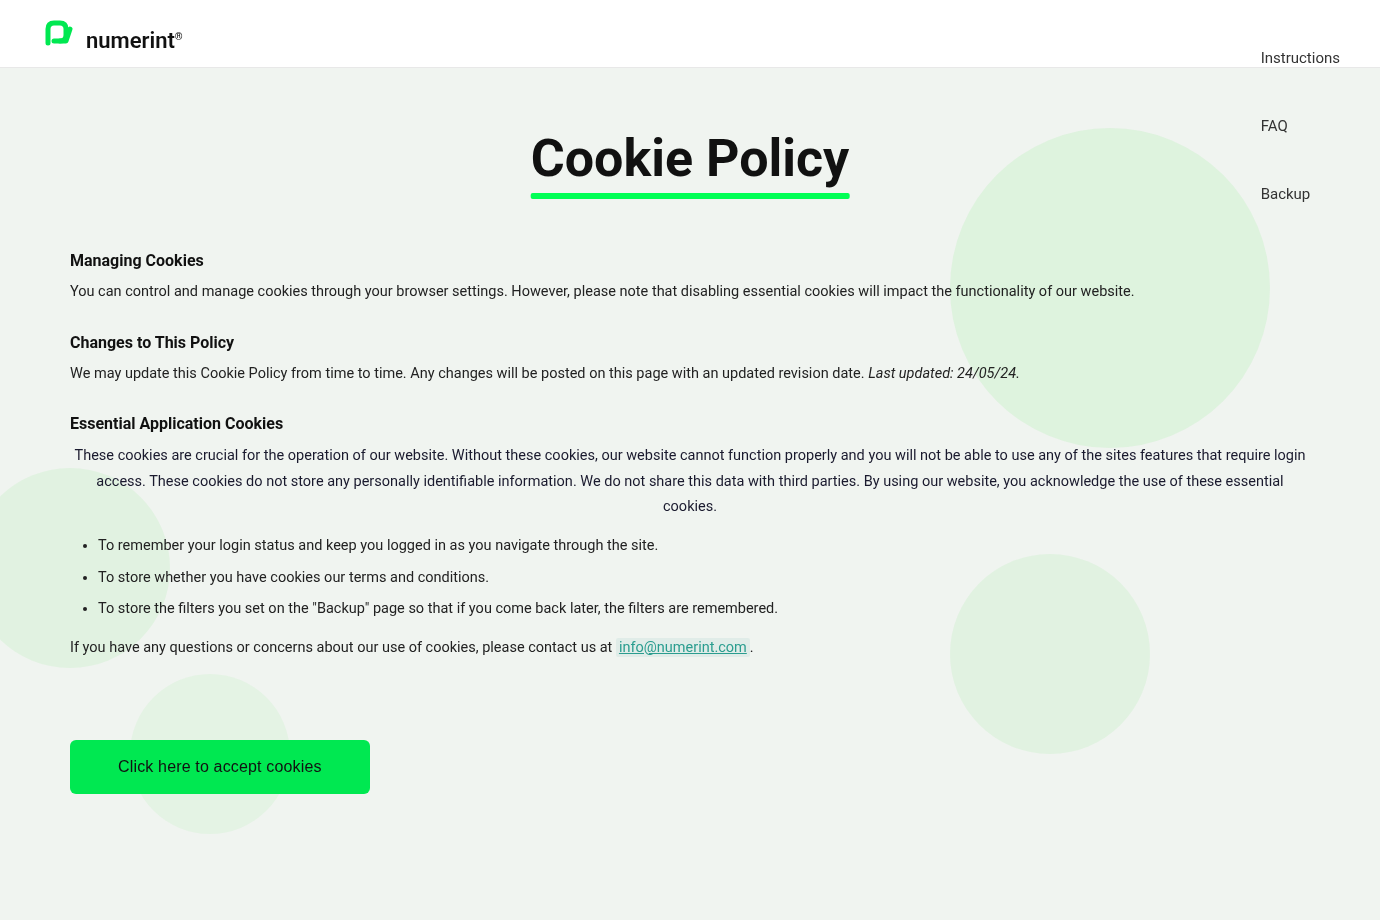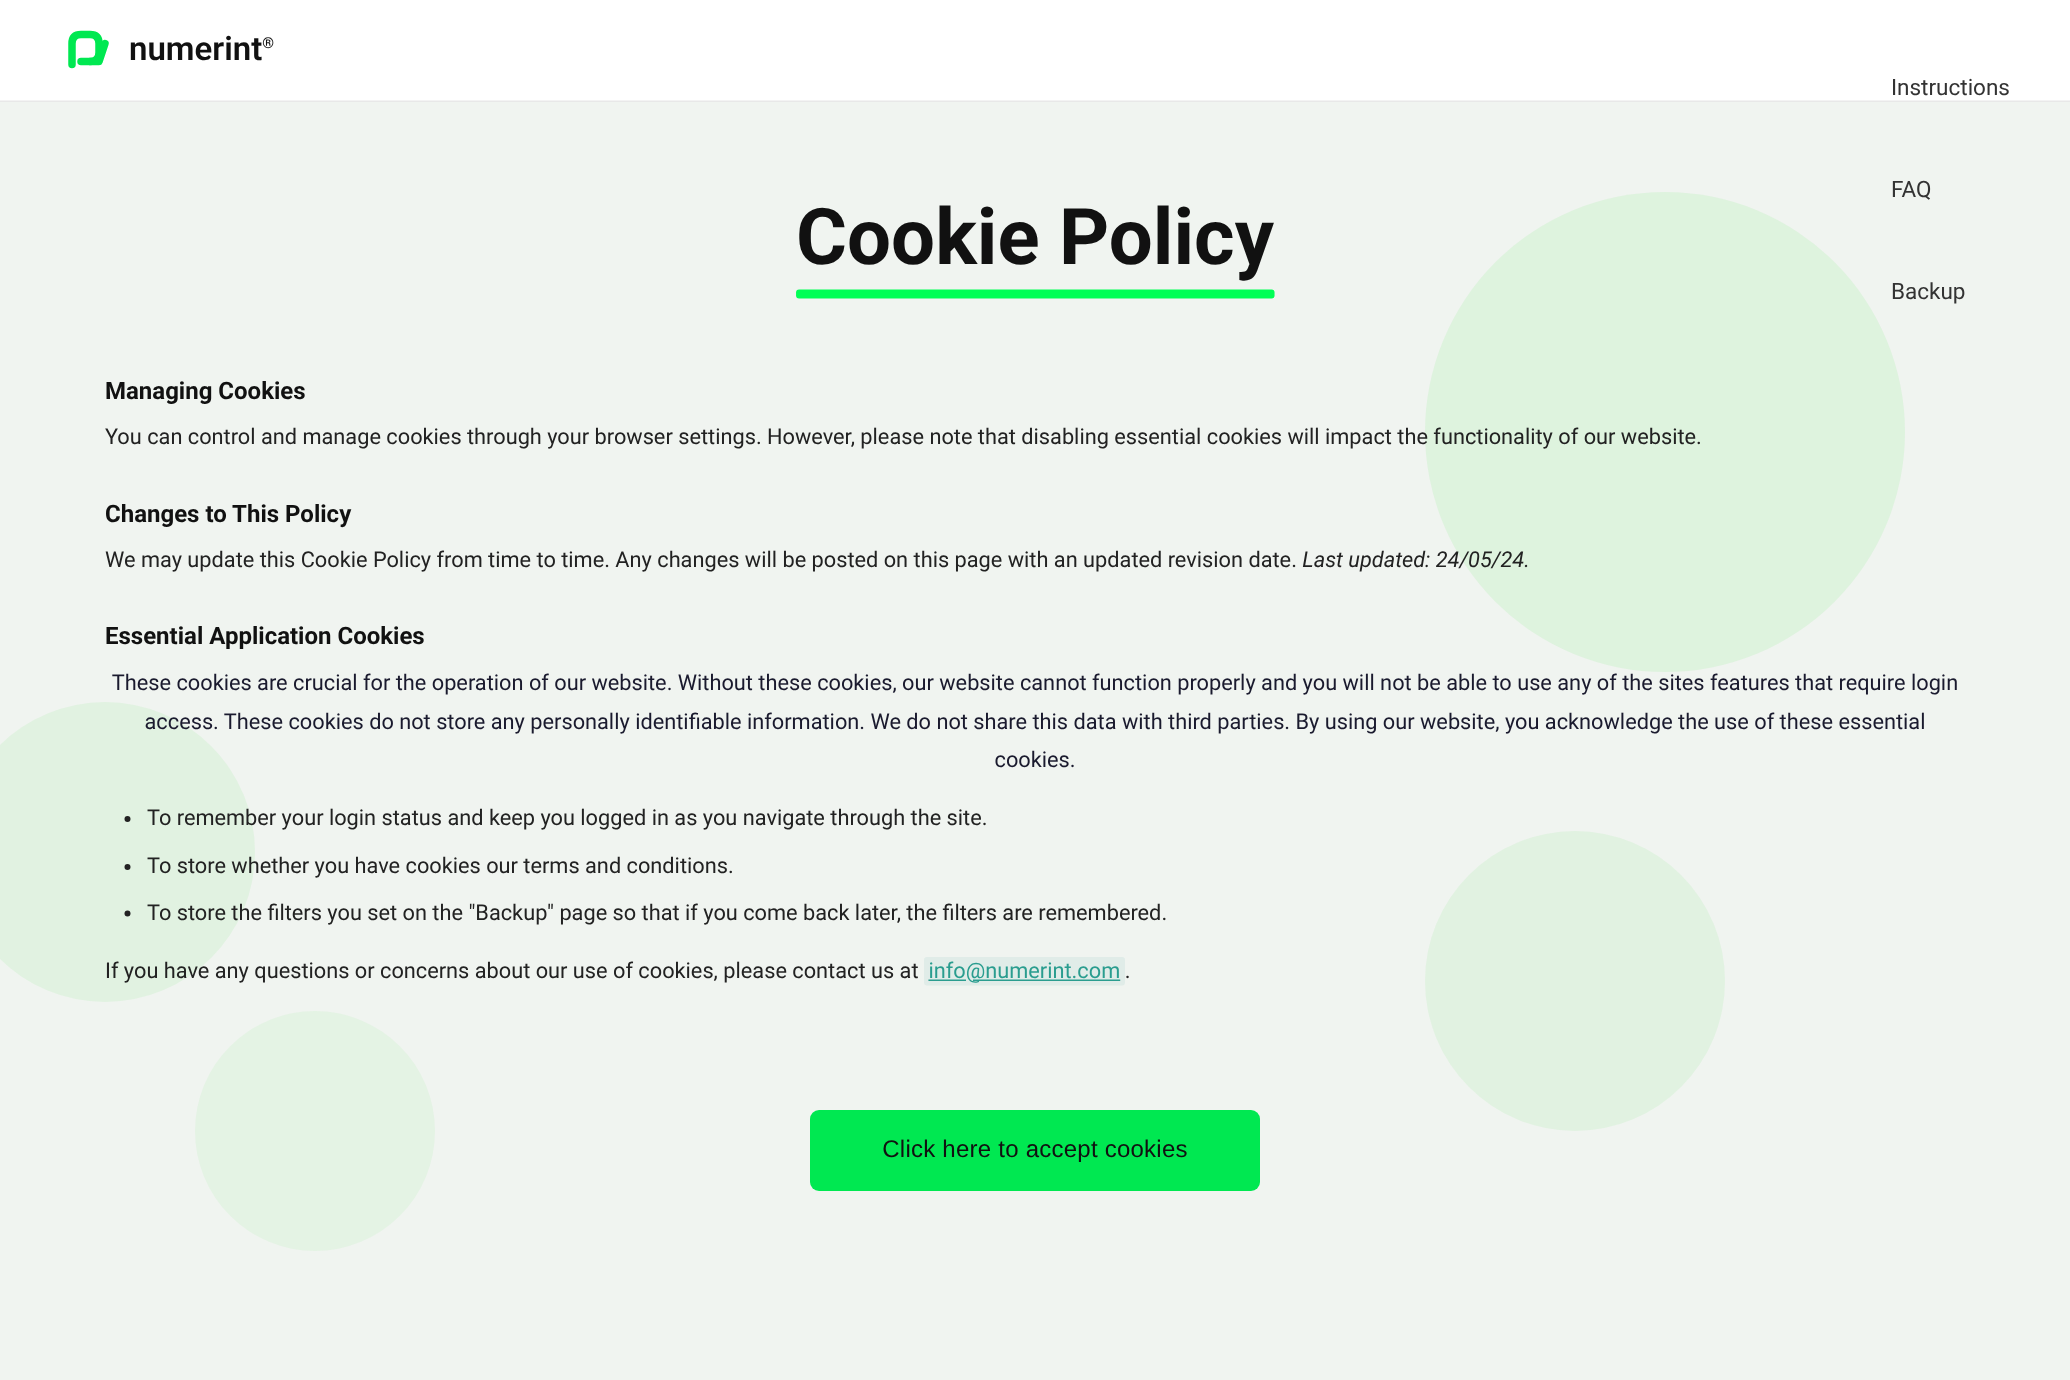--- a/index.html
+++ b/index.html
@@ -17,21 +17,21 @@
       display: flex;
       align-items: center;
       justify-content: space-between;
       padding: 0 40px;
       height: 68px;
       border-bottom: 1px solid #e8e8e8;
     }
 
     .logo-area {
       display: flex;
-      align-items: center;
+      align-items: flex-end;
       gap: 8px;
     }
 
     .logo-icon {
       width: 38px;
       height: 38px;
     }
 
     .logo-text {
       font-size: 22px;
@@ -164,21 +164,21 @@
       border-radius: 2px;
     }
 
     .italic {
       font-style: italic;
     }
 
     
     .cookie-button-wrapper {
       display: flex;
-      justify-content: center;
+      justify-content: flex-start;
       margin-top: 80px;
     }
 
     .cookie-button {
       background: #00e851;
       color: #111;
       border: none;
       padding: 18px 48px;
       font-size: 16px;
       font-weight: 500;

